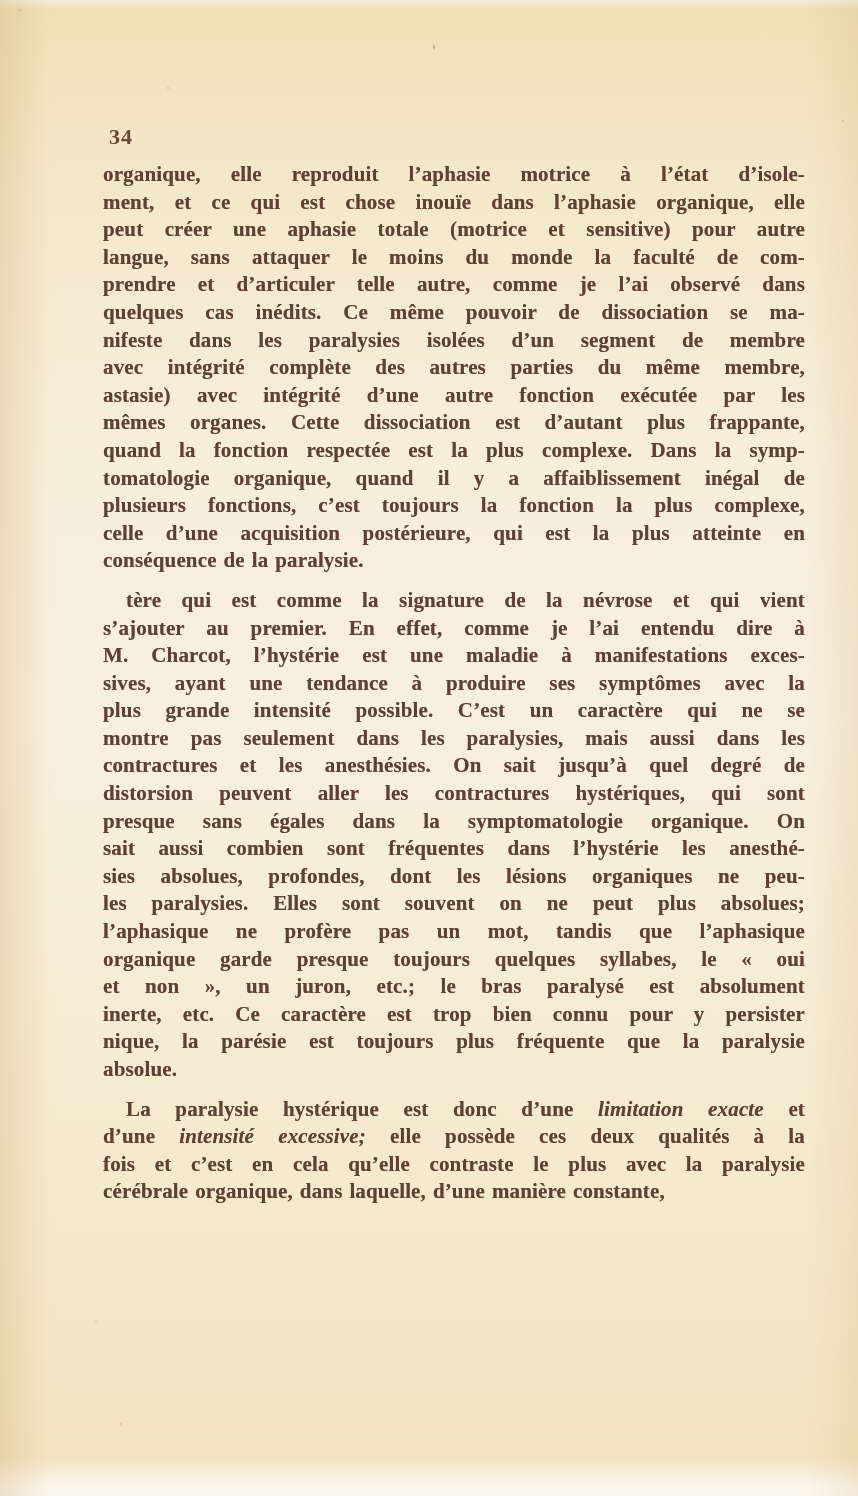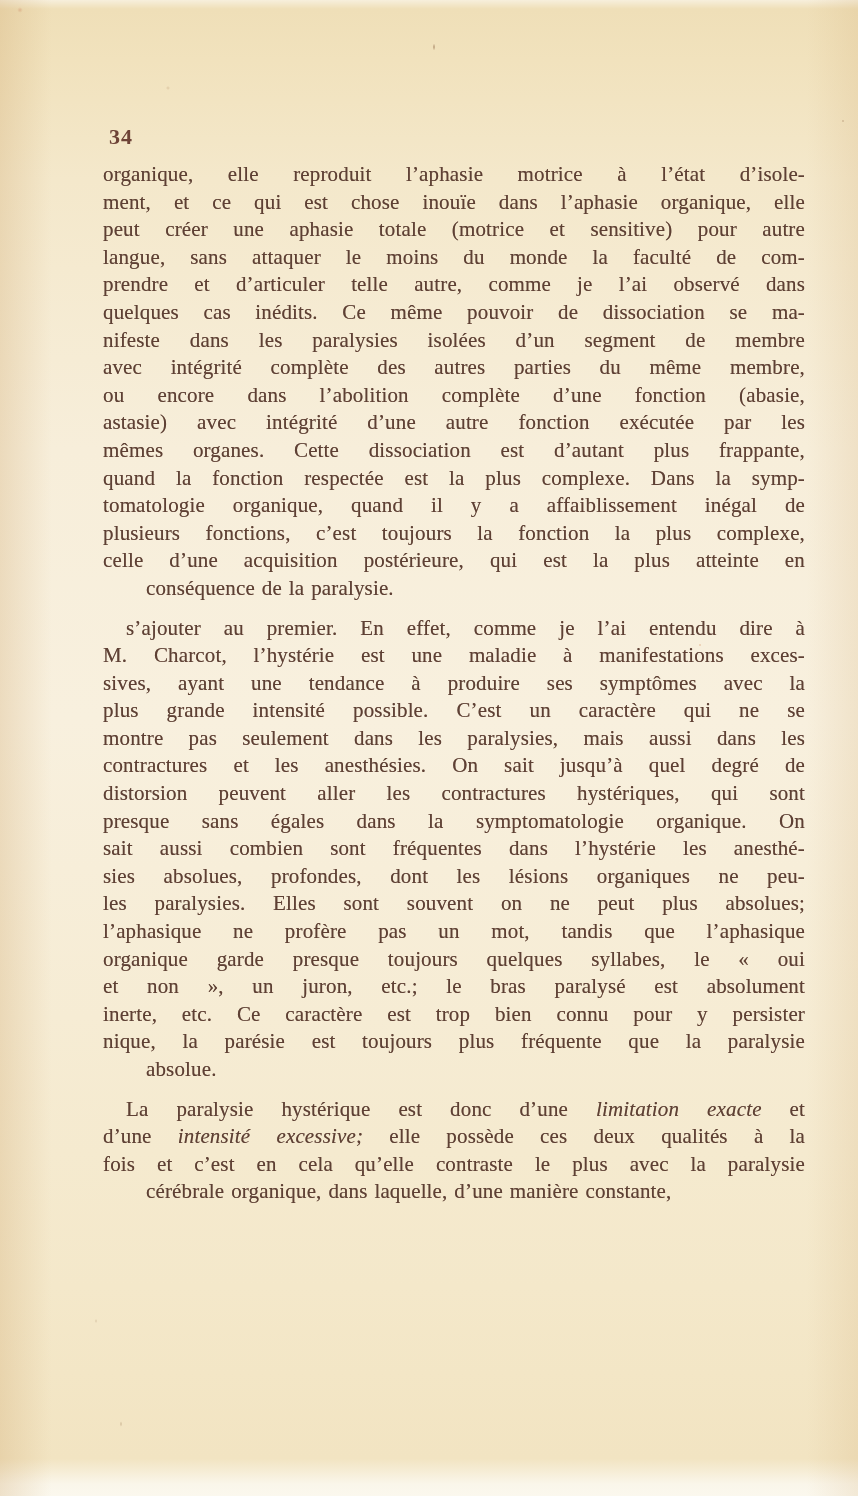--- a/index.html
+++ b/index.html
@@ -79,25 +79,25 @@
     text-shadow: 0 0 0.5px rgba(94, 64, 52, 0.55);
   }
   .para { margin: 0 0 12px 0; }
   .para:last-child { margin-bottom: 0; }
   .line {
     white-space: normal;
     text-align: justify;
     text-align-last: justify;
     letter-spacing: 0.15px;
     word-spacing: 1.5px;
+    font-weight: bold;
   }
   .line.no-just {
     text-align: right;
     text-align-last: left;
-    margin-left: 43px;
   }
   .para.indent .line:first-child { text-indent: 23px; }
   .seg-italic { font-style: italic; }
 </style>
 </head>
 <body>
 
 <div class="page">
   <div class="texture"></div>
 
@@ -108,30 +108,30 @@
   <div class="body-text" id="body-text">
       <div class="para">
         <div class="line"><span class="">organique, elle reproduit l’aphasie motrice à l’état d’isole-</span></div>
         <div class="line"><span class="">ment, et ce qui est chose inouïe dans l’aphasie organique, elle</span></div>
         <div class="line"><span class="">peut créer une aphasie totale (motrice et sensitive) pour autre</span></div>
         <div class="line"><span class="">langue, sans attaquer le moins du monde la faculté de com-</span></div>
         <div class="line"><span class="">prendre et d’articuler telle autre, comme je l’ai observé dans</span></div>
         <div class="line"><span class="">quelques cas inédits. Ce même pouvoir de dissociation se ma-</span></div>
         <div class="line"><span class="">nifeste dans les paralysies isolées d’un segment de membre</span></div>
         <div class="line"><span class="">avec intégrité complète des autres parties du même membre,</span></div>
-        <div class="line"><span class="">ou encore dans l’abolition complète d’une fonction (abasie,</span></div>
         <div class="line"><span class="">astasie) avec intégrité d’une autre fonction exécutée par les</span></div>
         <div class="line"><span class="">mêmes organes. Cette dissociation est d’autant plus frappante,</span></div>
         <div class="line"><span class="">quand la fonction respectée est la plus complexe. Dans la symp-</span></div>
         <div class="line"><span class="">tomatologie organique, quand il y a affaiblissement inégal de</span></div>
         <div class="line"><span class="">plusieurs fonctions, c’est toujours la fonction la plus complexe,</span></div>
         <div class="line"><span class="">celle d’une acquisition postérieure, qui est la plus atteinte en</span></div>
         <div class="line no-just"><span class="">conséquence de la paralysie.</span></div>
       </div>
       <div class="para indent">
+        <div class="line"><span class="">tère qui est comme la signature de la névrose et qui vient</span></div>
         <div class="line"><span class="">s’ajouter au premier. En effet, comme je l’ai entendu dire à</span></div>
         <div class="line"><span class="">M. Charcot, l’hystérie est une maladie à manifestations exces-</span></div>
         <div class="line"><span class="">sives, ayant une tendance à produire ses symptômes avec la</span></div>
         <div class="line"><span class="">plus grande intensité possible. C’est un caractère qui ne se</span></div>
         <div class="line"><span class="">montre pas seulement dans les paralysies, mais aussi dans les</span></div>
         <div class="line"><span class="">contractures et les anesthésies. On sait jusqu’à quel degré de</span></div>
         <div class="line"><span class="">distorsion peuvent aller les contractures hystériques, qui sont</span></div>
         <div class="line"><span class="">presque sans égales dans la symptomatologie organique. On</span></div>
         <div class="line"><span class="">sait aussi combien sont fréquentes dans l’hystérie les anesthé-</span></div>
         <div class="line"><span class="">sies absolues, profondes, dont les lésions organiques ne peu-</span></div>

